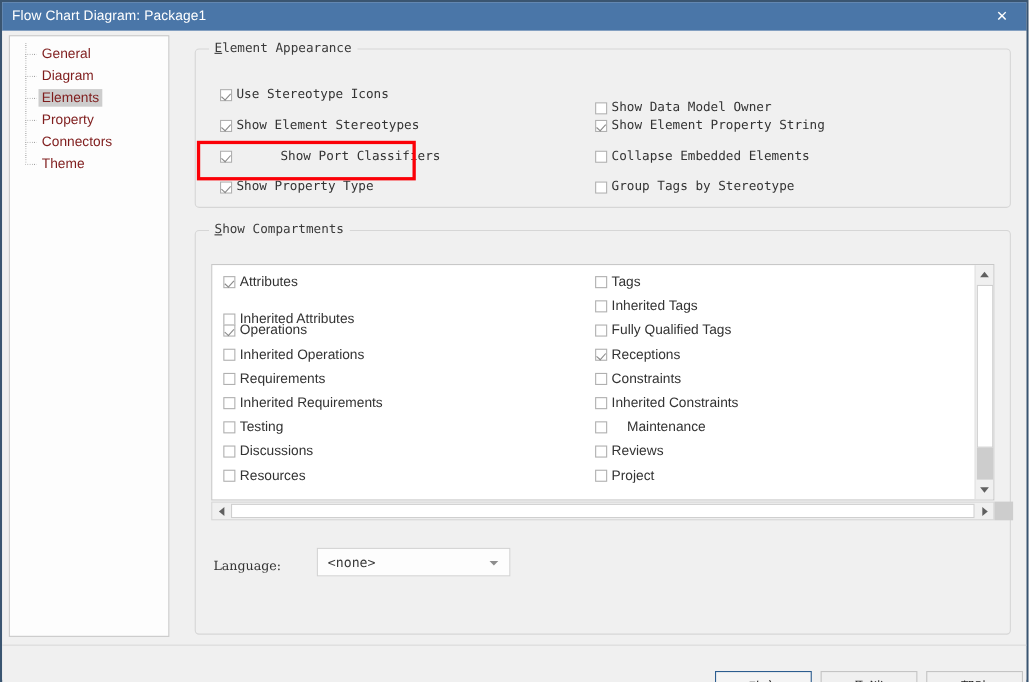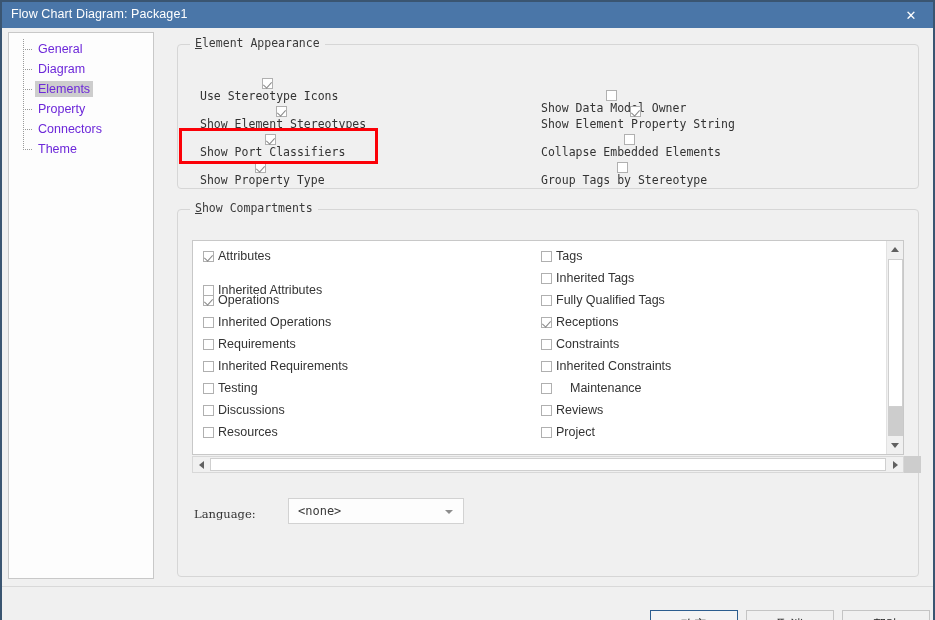--- a/index.html
+++ b/index.html
@@ -102,21 +102,21 @@
     width: 10px;
     height: 1px;
     background-image: linear-gradient(to right, #9a9a9a 1px, transparent 1px);
     background-size: 2px 1px;
   }
   .tree-label {
     position: absolute;
     left: 26px;
     top: 2px;
     font-size: 12.5px;
-    color: #6d28d9;
+    color: #7f1d1d;
     padding: 0 3px;
     line-height: 16px;
     white-space: nowrap;
   }
   .tree-item.selected .tree-label {
     background: #cdcdcd;
   }
 
   
   #right-pane {
@@ -153,24 +153,23 @@
   }
   #group-compartments {
     left: 15px; top: 177px;
     width: 742px; height: 368px;
   }
 
   
   .cb-row {
     position: absolute;
     display: flex;
-    align-items: center;
+    align-items: flex-end;
     white-space: nowrap;
     cursor: default;
-    flex-direction: column;
   }
   .cbox {
     width: 11px;
     height: 11px;
     box-sizing: border-box;
     border: 1px solid #b0b0b0;
     background: #ffffff;
     margin-right: 4px;
     position: relative;
     flex: 0 0 auto;
@@ -456,21 +455,21 @@
           <u>E</u><span id="ea-title-rest">lement Appearance</span>
         </div>
       <div class="cb-row" style="left: 22px; top: 33px;">
             <span class="cbox checked"></span>
             <span class="cb-label-mono">Use Stereotype Icons</span>
           </div>
           <div class="cb-row" style="left: 22px; top: 61px;">
             <span class="cbox checked"></span>
             <span class="cb-label-mono">Show Element Stereotypes</span>
           </div>
-          <div class="cb-row" style="left: 22px; top: 89px;">
+          <div class="cb-row" style="left: 22px; top: 89px; gap: 40px;">
             <span class="cbox checked"></span>
             <span class="cb-label-mono">Show Port Classifiers</span>
           </div>
           <div class="cb-row" style="left: 22px; top: 117px;">
             <span class="cbox checked"></span>
             <span class="cb-label-mono">Show Property Type</span>
           </div>
           <div class="cb-row" style="left: 363px; top: 45px;">
             <span class="cbox"></span>
             <span class="cb-label-mono">Show Data Model Owner</span>

